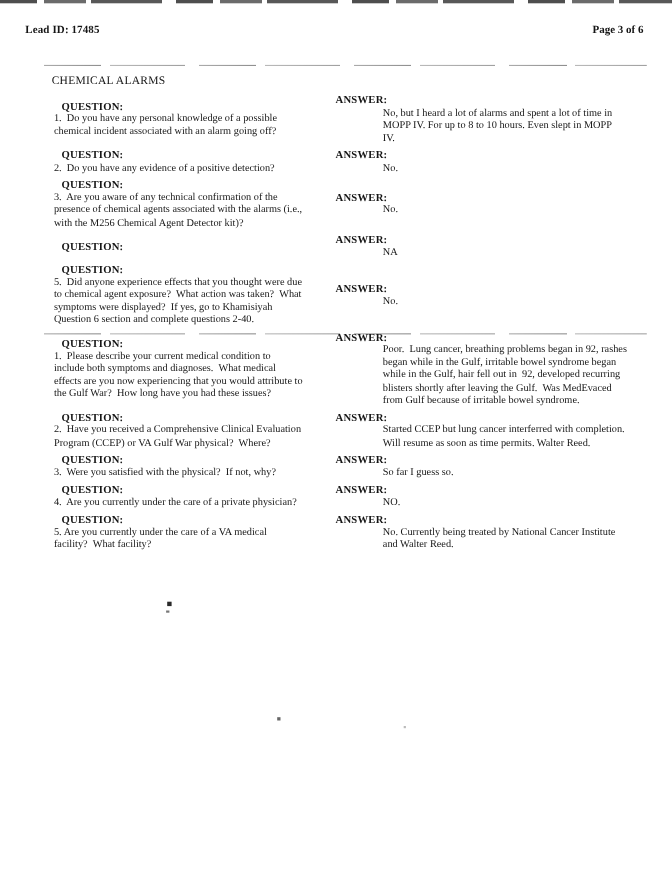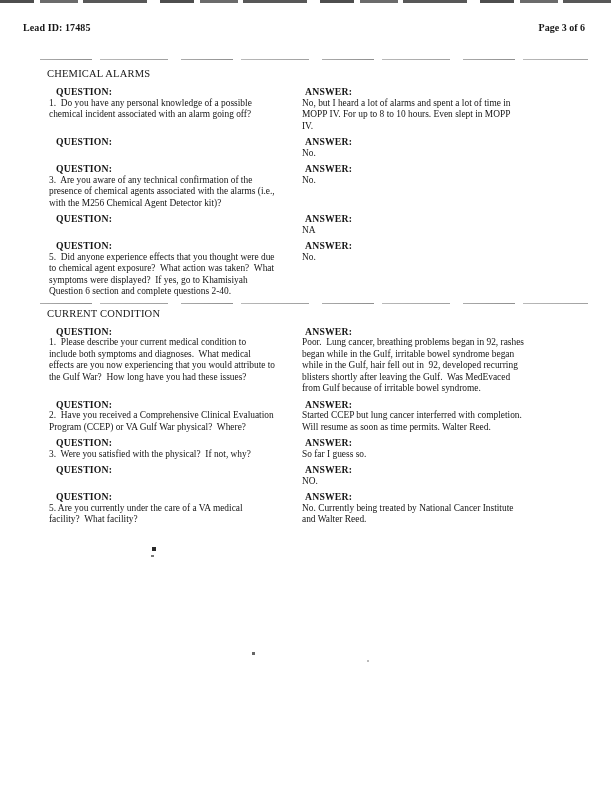--- a/index.html
+++ b/index.html
@@ -60,39 +60,39 @@
   }
   .section-title {
     font-size: 10.5px;
     font-weight: normal;
     letter-spacing: 0.2px;
     margin: 4px 0 7px 0;
   }
   .section-title.second { margin-top: 10px; }
   .qa-row {
     display: flex;
-    align-items: flex-start;
+    align-items: center;
     margin-bottom: 4px;
     font-size: 9.4px;
     line-height: 11.5px;
   }
   .q-col { width: 252px; flex: 0 0 252px; }
   .a-col { width: 293px; flex: 0 0 293px; }
   .qa-label {
     font-weight: bold;
     font-size: 9.7px;
     padding-left: 9px;
     letter-spacing: 0.2px;
   }
   .a-col .qa-label { padding-left: 6px; }
   .qa-text {
     white-space: pre;
     padding-left: 2px;
   }
-  .a-col .qa-text { padding-left: 3px; }
+  .a-col .qa-text { padding-left: 3px; margin-left: 46px; }
   .speck { position: absolute; background: #2a2a2a; }
   .speck.s1 { left: 152px; top: 547px; width: 4px; height: 4px; }
   .speck.s2 { left: 151px; top: 555px; width: 3px; height: 2px; background: #777; }
   .speck.s3 { left: 252px; top: 652px; width: 3px; height: 3px; background: #666; }
   .speck.s4 { left: 367px; top: 660px; width: 2px; height: 2px; background: #bbb; }
 </style>
 </head>
 <body>
 
 <div class="page">
@@ -121,20 +121,21 @@
         <div class="qa-label">ANSWER:</div>
         <div class="qa-text">No, but I heard a lot of alarms and spent a lot of time in
 MOPP IV. For up to 8 to 10 hours. Even slept in MOPP
 IV.</div>
       </div>
     </div>
 
     <div class="qa-row">
       <div class="q-col">
         <div class="qa-label">QUESTION:</div>
+        <div class="qa-text">2.  Do you have any evidence of a positive detection?</div>
       </div>
       <div class="a-col">
         <div class="qa-label">ANSWER:</div>
         <div class="qa-text">No.</div>
       </div>
     </div>
 
     <div class="qa-row">
       <div class="q-col">
         <div class="qa-label">QUESTION:</div>
@@ -165,21 +166,20 @@
 to chemical agent exposure?  What action was taken?  What
 symptoms were displayed?  If yes, go to Khamisiyah
 Question 6 section and complete questions 2-40.</div>
       </div>
       <div class="a-col">
         <div class="qa-label">ANSWER:</div>
         <div class="qa-text">No.</div>
       </div>
     </div>
 
-    <div class="section-title second">CURRENT CONDITION</div>
 
     <div class="qa-row">
       <div class="q-col">
         <div class="qa-label">QUESTION:</div>
         <div class="qa-text">1.  Please describe your current medical condition to
 include both symptoms and diagnoses.  What medical
 effects are you now experiencing that you would attribute to
 the Gulf War?  How long have you had these issues?</div>
       </div>
       <div class="a-col">
@@ -212,20 +212,21 @@
       </div>
       <div class="a-col">
         <div class="qa-label">ANSWER:</div>
         <div class="qa-text">So far I guess so.</div>
       </div>
     </div>
 
     <div class="qa-row">
       <div class="q-col">
         <div class="qa-label">QUESTION:</div>
+        <div class="qa-text">4.  Are you currently under the care of a private physician?</div>
       </div>
       <div class="a-col">
         <div class="qa-label">ANSWER:</div>
         <div class="qa-text">NO.</div>
       </div>
     </div>
 
     <div class="qa-row">
       <div class="q-col">
         <div class="qa-label">QUESTION:</div>

